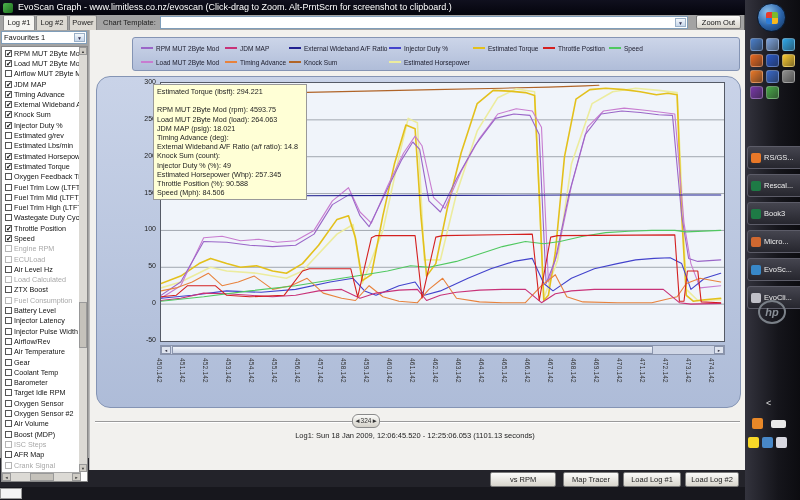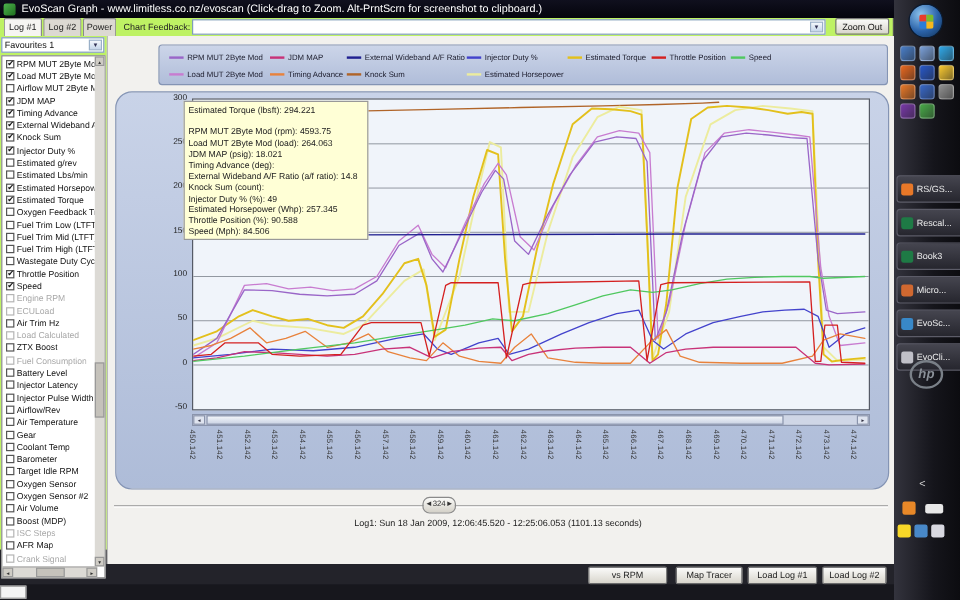--- a/index.html
+++ b/index.html
@@ -2,21 +2,21 @@
 <html><head>
 <meta charset="utf-8">
 <style>
   *{box-sizing:border-box;margin:0;padding:0}
   html,body{background:#555}
   #screen{position:relative;width:800px;height:500px;overflow:hidden;background:#23232a;
     font-family:"Liberation Sans",sans-serif;color:#111}
   .abs{position:absolute}
 
   
-  #window{left:0;top:0;width:745px;height:458px;background:#bef264;border-right:1px solid #555}
+  #window{left:0;top:0;width:745px;height:458px;background:#a3a3a3;border-right:1px solid #555}
   #titlebar{left:0;top:0;width:745px;height:15px;background:linear-gradient(180deg,#10101e,#04040c);
     color:#fff;font-size:9px;line-height:15px;padding-left:18px;white-space:nowrap;overflow:hidden}
   #win-icon{left:3px;top:3px;width:10px;height:10px;background:linear-gradient(135deg,#4db34d,#1e6e1e);border-radius:2px}
 
   .tab{top:15px;height:15px;background:#dcd9d2;border:1px solid #8a8a8a;border-bottom:none;
     font-size:7.5px;line-height:14px;text-align:center;border-radius:2px 2px 0 0;color:#222}
   .tab.active{background:#f6f5f2;font-weight:normal}
   #toolbar-label{top:18px;left:103px;font-size:7.5px;color:#222}
   #template-combo{top:16px;left:160px;width:528px;height:13px;background:#fff;border:1px solid #7f9db9}
   #template-combo .arrow{position:absolute;right:1px;top:1px;width:11px;height:9px;background:linear-gradient(180deg,#f4f8fc,#c6d6ea);
@@ -105,21 +105,21 @@
 
     <div class="abs" id="titlebar">
       <span>EvoScan Graph - www.limitless.co.nz/evoscan  (Click-drag to Zoom.   Alt-PrntScrn for screenshot to clipboard.)</span>
     </div>
     <div class="abs" id="win-icon"></div>
 
     <div class="abs tab active" style="left:3px;width:32px">Log #1</div>
     <div class="abs tab" style="left:36px;width:32px">Log #2</div>
     <div class="abs tab" style="left:69px;width:28px">Power</div>
 
-    <div class="abs" id="toolbar-label">Chart Feedback:</div>
+    <div class="abs" id="toolbar-label">Chart Template:</div>
     <div class="abs" id="template-combo">
       <span></span>
       <span class="arrow">▼</span>
     </div>
     <div class="abs" id="zoom-out-btn">Zoom Out</div>
 
     <div class="abs" id="fav-combo">
       <span>Favourites 1</span>
       <span class="arrow">▼</span>
     </div>
@@ -204,21 +204,21 @@
           <div class="chan-row disabled">
             <span class="cb"></span>
             <span class="cb-label">Engine RPM</span>
           </div>
           <div class="chan-row disabled">
             <span class="cb"></span>
             <span class="cb-label">ECULoad</span>
           </div>
           <div class="chan-row">
             <span class="cb"></span>
-            <span class="cb-label">Air Trim Hz</span>
+            <span class="cb-label">Air Level Hz</span>
           </div>
           <div class="chan-row disabled">
             <span class="cb"></span>
             <span class="cb-label">Load Calculated</span>
           </div>
           <div class="chan-row">
             <span class="cb"></span>
             <span class="cb-label">ZTX Boost</span>
           </div>
           <div class="chan-row disabled">

